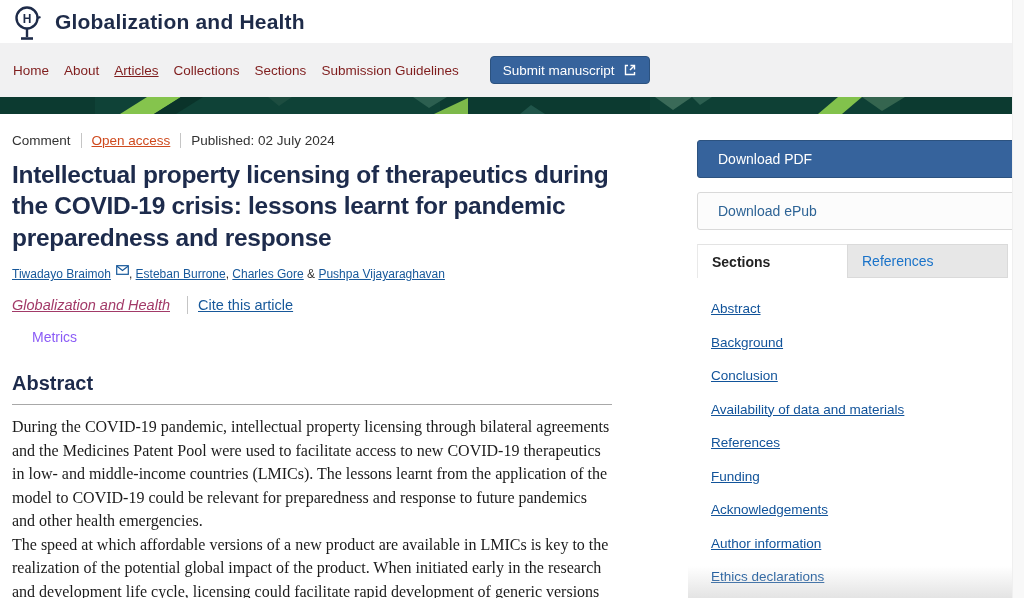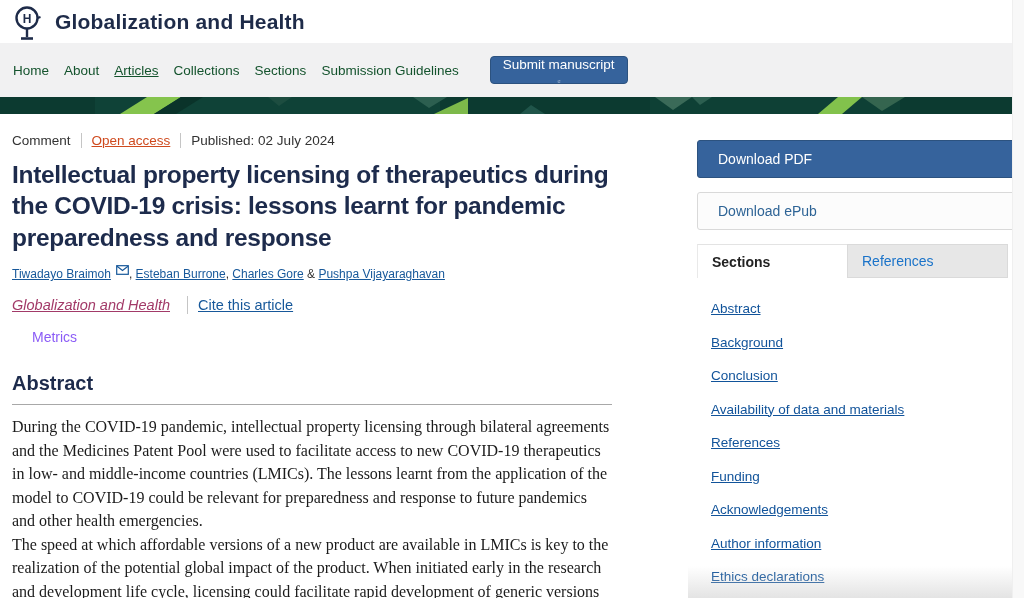--- a/index.html
+++ b/index.html
@@ -10,25 +10,25 @@
   }
   
   .site-header { position: absolute; top: 0; left: 0; width: 1012px; height: 43px;
     display: flex; align-items: center; padding-left: 12px; background: #fff; }
   .logo { width: 32px; height: 38px; margin-top: 4px; }
   .journal-title { margin-left: 11px; font-size: 21px; font-weight: bold;
     color: #1e2b49; letter-spacing: .2px; text-decoration: none; }
   
   .navbar { position: absolute; top: 43px; left: 0; width: 1012px; height: 54px;
     background: #f1f1f2; display: flex; align-items: center; padding-left: 13px; }
-  .nav-item { font-size: 13.5px; color: #14532d; text-decoration: none; margin-right: 15px; }
+  .nav-item { font-size: 13.5px; color: #7f1d1d; text-decoration: none; margin-right: 15px; }
   .nav-item.active { text-decoration: underline; }
   .submit-btn { margin-left: 16px; height: 28px; display: inline-flex; align-items: center;
     gap: 8px; background: #36639c; border: 1px solid #2c527f; border-radius: 4px;
-    color: #fff; font-size: 13.5px; padding: 0 12px; cursor: pointer; flex-direction: column; }
+    color: #fff; font-size: 13.5px; padding: 0 12px; cursor: pointer; }
   
   .banner { position: absolute; top: 97px; left: 0; width: 1012px; height: 17px; }
   
   .left-col { position: absolute; left: 12px; top: 133px; width: 600px; }
   .meta { display: flex; align-items: center; gap: 10px; font-size: 13.5px; color: #333; }
   .vbar { width: 1px; height: 15px; background: #c5c5c5; display: inline-block; }
   .vbar.tall { height: 18px; margin: 0 10px; vertical-align: middle; }
   .oa { color: #cf4a1e; text-decoration: underline; cursor: pointer; }
   h1.article-title { margin: 11px 0 0; font-size: 24.5px; line-height: 1.28;
     color: #1d2b4c; letter-spacing: -0.3px; font-weight: bold; }

